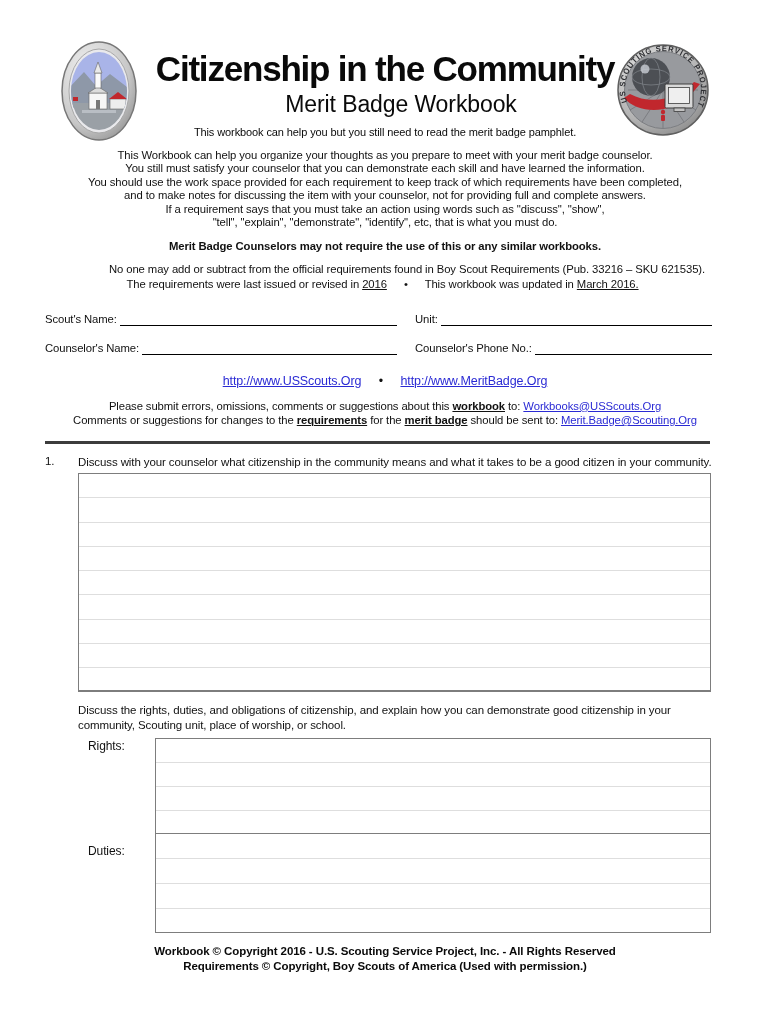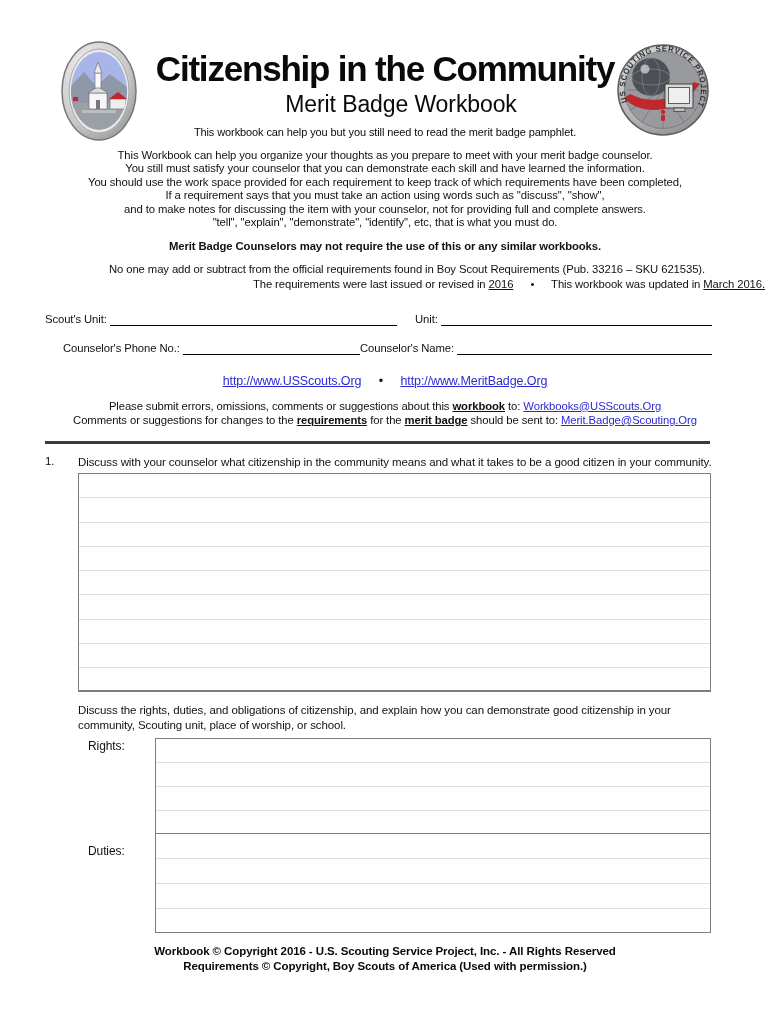--- a/index.html
+++ b/index.html
@@ -17,21 +17,21 @@
   .badge-right{position:absolute;left:616px;top:38px;width:94px;height:104px;}
   .header-text{text-align:center;padding-top:50px;}
   .title{font-size:35px;line-height:38px;font-weight:bold;letter-spacing:-1.2px;color:#0a0a0a;}
   .subtitle{font-size:23px;line-height:26px;margin-top:3px;color:#0a0a0a;padding-left:32px;}
   .tagline{font-size:11px;margin-top:9px;color:#0a0a0a;}
   
   .intro{margin-top:9px;text-align:center;}
   .intro div{margin:0 30px;}
   .counselor-note{margin-top:10px;text-align:center;font-weight:bold;}
   .official-note{margin-top:10px;text-align:center;padding-left:44px;}
-  .revision-line{text-align:right;margin-top:1px;}
+  .revision-line{text-align:center;margin-top:1px;}
   .u{text-decoration:underline;}
   .u-pad{text-decoration:underline;padding-right:5px;}
   .wide-bullet{display:inline-block;margin:0 14px;}
   
   .form-area{margin:19px 58px 0 45px;}
   .form-row{display:flex;margin-bottom:13px;height:16px;}
   .ff{display:flex;align-items:flex-end;}
   .ff-left{width:352px;}
   .ff-right{flex:1;margin-left:18px;text-align:right;}
   .fill-line{flex:1;border-bottom:1px solid #000;height:14px;margin-left:3px;}
@@ -155,55 +155,55 @@
   <div class="header-text">
     <div class="title">Citizenship in the Community</div>
     <div class="subtitle">Merit Badge Workbook</div>
     <div class="tagline">This workbook can help you but you still need to read the merit badge pamphlet.</div>
   </div>
 
   <div class="intro">
       <div>This Workbook can help you organize your thoughts as you prepare to meet with your merit badge counselor.</div>
       <div>You still must satisfy your counselor that you can demonstrate each skill and have learned the information.</div>
       <div>You should use the work space provided for each requirement to keep track of which requirements have been completed,</div>
+      <div>and to make notes for discussing the item with your counselor, not for providing full and complete answers.</div>
       <div>If a requirement says that you must take an action using words such as "discuss", "show",</div>
-      <div>and to make notes for discussing the item with your counselor, not for providing full and complete answers.</div>
       <div>"tell", "explain", "demonstrate", "identify", etc, that is what you must do.</div>
     </div>
 
   <div class="counselor-note">Merit Badge Counselors may not require the use of this or any similar workbooks.</div>
 
   <div class="official-note">No one may add or subtract from the official requirements found in Boy Scout Requirements (Pub.  33216 – SKU 621535).</div>
 
   <div class="revision-line">
     <span>The requirements were last issued or revised in</span>
     <span class="u">2016</span>
     <span class="wide-bullet">•</span>
     <span>This workbook was updated in</span>
     <span class="u-pad">March 2016.</span>
   </div>
 
   <div class="form-area">
     <div class="form-row">
       <div class="ff ff-left">
-        <span>Scout's Unit:</span>
+        <span>Scout's Name:</span>
         <span class="fill-line"></span>
       </div>
       <div class="ff ff-right">
         <span>Unit:</span>
         <span class="fill-line"></span>
       </div>
     </div>
     <div class="form-row">
+      <div class="ff ff-left">
+        <span>Counselor's Name:</span>
+        <span class="fill-line"></span>
+      </div>
       <div class="ff ff-right">
         <span>Counselor's Phone No.:</span>
-        <span class="fill-line"></span>
-      </div>
-      <div class="ff ff-left">
-        <span>Counselor's Name:</span>
         <span class="fill-line"></span>
       </div>
     </div>
   </div>
 
   <div class="site-links">
     <a class="link">http://www.USScouts.Org</a>
     <span class="wide-bullet">•</span>
     <a class="link">http://www.MeritBadge.Org</a>
   </div>

